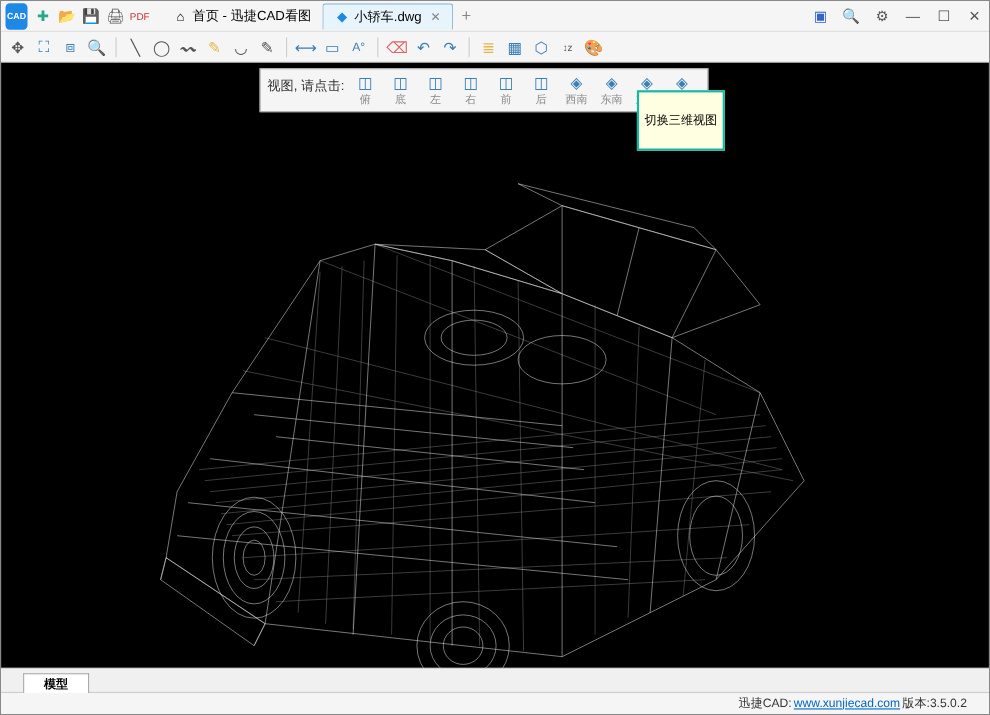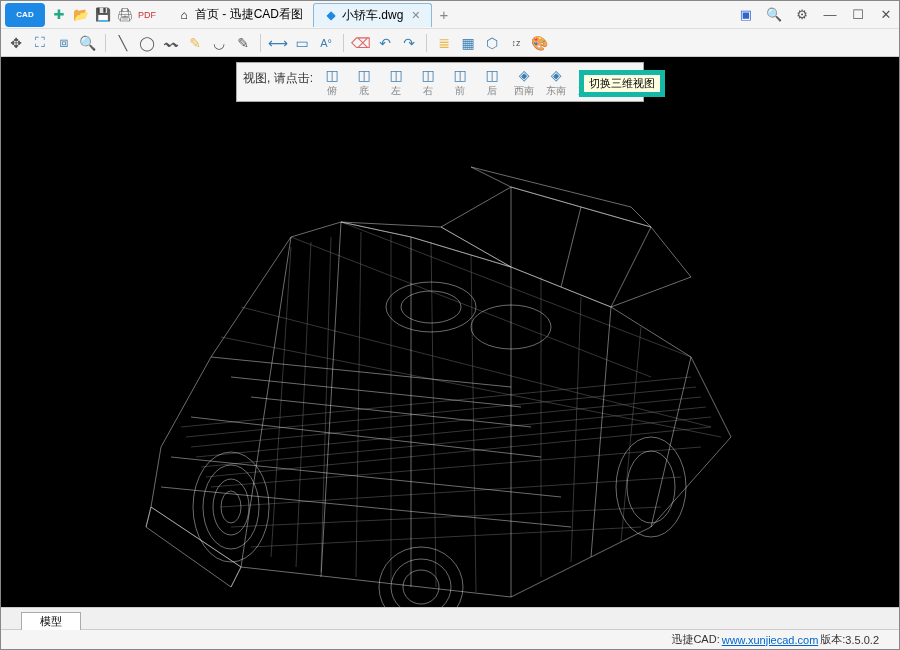--- a/index.html
+++ b/index.html
@@ -1,18 +1,18 @@
 <!DOCTYPE html>
 <html><head>
 <meta charset="utf-8">
 <style>
 * { margin: 0; padding: 0; box-sizing: border-box; font-family: "Microsoft YaHei", sans-serif; }
 body { width: 900px; height: 650px; background: #fff; border: 1px solid #888; overflow: hidden; display: flex; flex-direction: column; }
 .titlebar { height: 28px; background: #f5f5f5; display: flex; align-items: center; padding: 0 4px; border-bottom: 1px solid #ddd; }
-.app-logo { width: 40px; height: 24px; background: #1e88e5; border-radius: 4px; display: flex; align-items: center; justify-content: center; margin-right: 6px; color: #fff; font-size: 8px; font-weight: bold; }
+.app-logo { width: 20px; height: 24px; background: #1e88e5; border-radius: 4px; display: flex; align-items: center; justify-content: center; margin-right: 6px; color: #fff; font-size: 8px; font-weight: bold; }
 .title-icons { display: flex; gap: 6px; margin-right: 12px; }
 .title-icons span { width: 16px; height: 16px; display: flex; align-items: center; justify-content: center; font-size: 13px; cursor: pointer; }
 .tabs { display: flex; align-items: center; flex: 1; }
 .tab { display: flex; align-items: center; padding: 2px 10px; font-size: 12px; cursor: pointer; height: 24px; }
 .tab.home { }
 .tab.active { background: #e8f4fc; border: 1px solid #8ab8d8; border-bottom: none; border-radius: 3px 3px 0 0; }
 .tab-close { margin-left: 8px; color: #888; font-size: 11px; }
 .tab-icon { width: 14px; height: 14px; margin-right: 4px; display: inline-flex; align-items: center; justify-content: center; font-size: 12px; }
 .tab-add { padding: 0 8px; color: #888; font-size: 15px; cursor: pointer; }
 .win-controls { display: flex; gap: 10px; margin-left: auto; }
@@ -20,24 +20,24 @@
 .toolbar { height: 28px; background: #f5f5f5; display: flex; align-items: center; padding: 0 6px; gap: 6px; border-bottom: 1px solid #ccc; }
 .toolbar .tbtn { width: 18px; height: 18px; display: flex; align-items: center; justify-content: center; font-size: 14px; cursor: pointer; color: #555; }
 .toolbar .sep { width: 1px; height: 18px; background: #ccc; margin: 0 2px; }
 .viewport { flex: 1; background: #000; position: relative; overflow: hidden; }
 .viewpanel { position: absolute; top: 5px; left: 235px; width: 408px; height: 40px; background: #f5f5f5; border: 1px solid #aaa; display: flex; align-items: flex-start; padding: 4px 6px; font-size: 12px; }
 .viewpanel-label { margin-right: 6px; margin-top: 3px; color: #333; white-space: nowrap; }
 .viewbtns { display: flex; gap: 6px; }
 .viewbtn { display: flex; flex-direction: column; align-items: center; width: 26px; cursor: pointer; }
 .cube { width: 16px; height: 16px; color: #3a7fb5; display: flex; align-items: center; justify-content: center; font-size: 14px; }
 .viewbtn-label { font-size: 10px; color: #888; margin-top: 1px; }
-.tooltip { position: absolute; top: 13px; left: 578px; background: #ffffe1; border: 5px solid #14b8a6; font-size: 11px; padding: 1px 5px; white-space: nowrap; }
+.tooltip { position: absolute; top: 25px; left: 578px; background: #ffffe1; border: 2px solid #14b8a6; font-size: 11px; padding: 18px 5px; white-space: nowrap; }
 .wireframe { position: absolute; left: 90px; top: 70px; width: 720px; height: 510px; pointer-events: none; }
 .bottomtabs { height: 22px; background: #f0f0f0; display: flex; align-items: flex-end; padding-left: 20px; border-top: 1px solid #ccc; }
-.bottomtab { background: #fff; border: 1px solid #aaa; border-bottom: none; font-size: 11px; padding: 1px 18px; border-radius: 0 0 0 0; position: relative; top: 1px; }
+.bottomtab { background: #fff; border: 1px solid #aaa; border-bottom: none; font-size: 11px; padding: 1px 18px; border-radius: 0 0 0 0; position: relative; top: 1px; font-weight: bold; }
 .statusbar { height: 20px; background: #f5f5f5; border-top: 1px solid #ccc; display: flex; align-items: center; justify-content: flex-end; font-size: 11px; padding: 0 20px; color: #333; }
 .statusbar a { color: #0066cc; text-decoration: underline; margin: 0 2px; }
 </style>
 </head>
 <body>
 
 <div class="titlebar">
   <div class="app-logo">CAD</div>
   <div class="title-icons">
     <span style="color:#2a8">✚</span>

